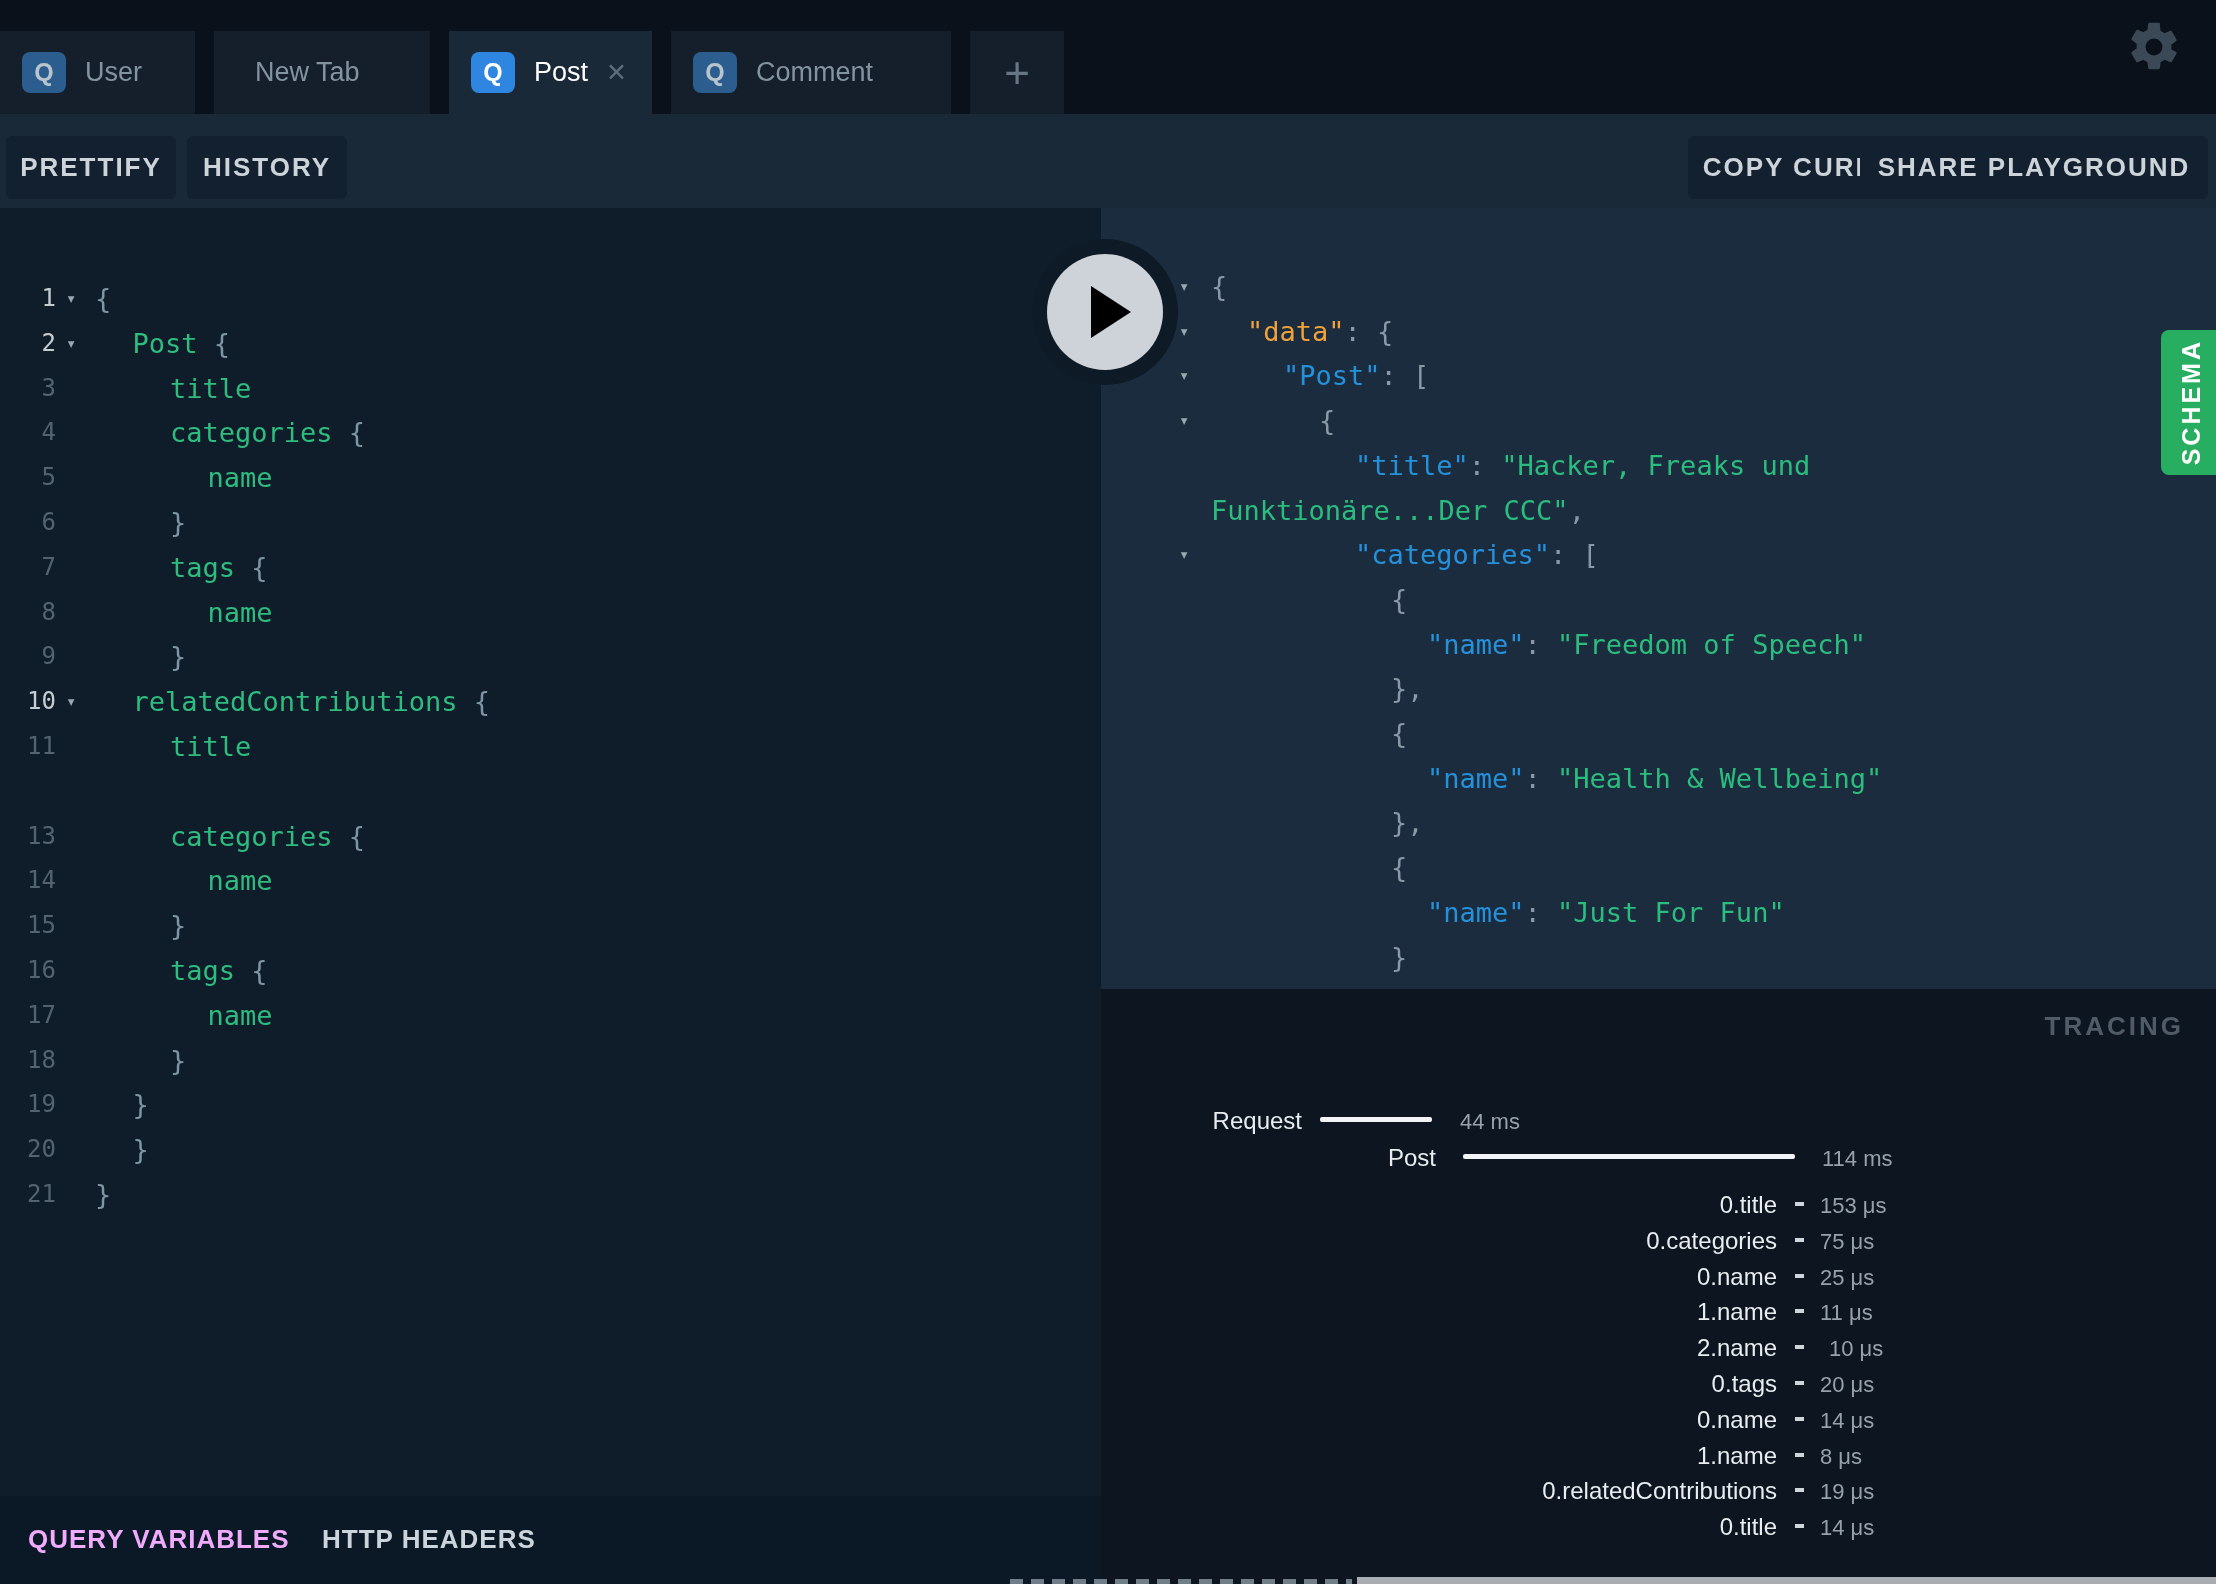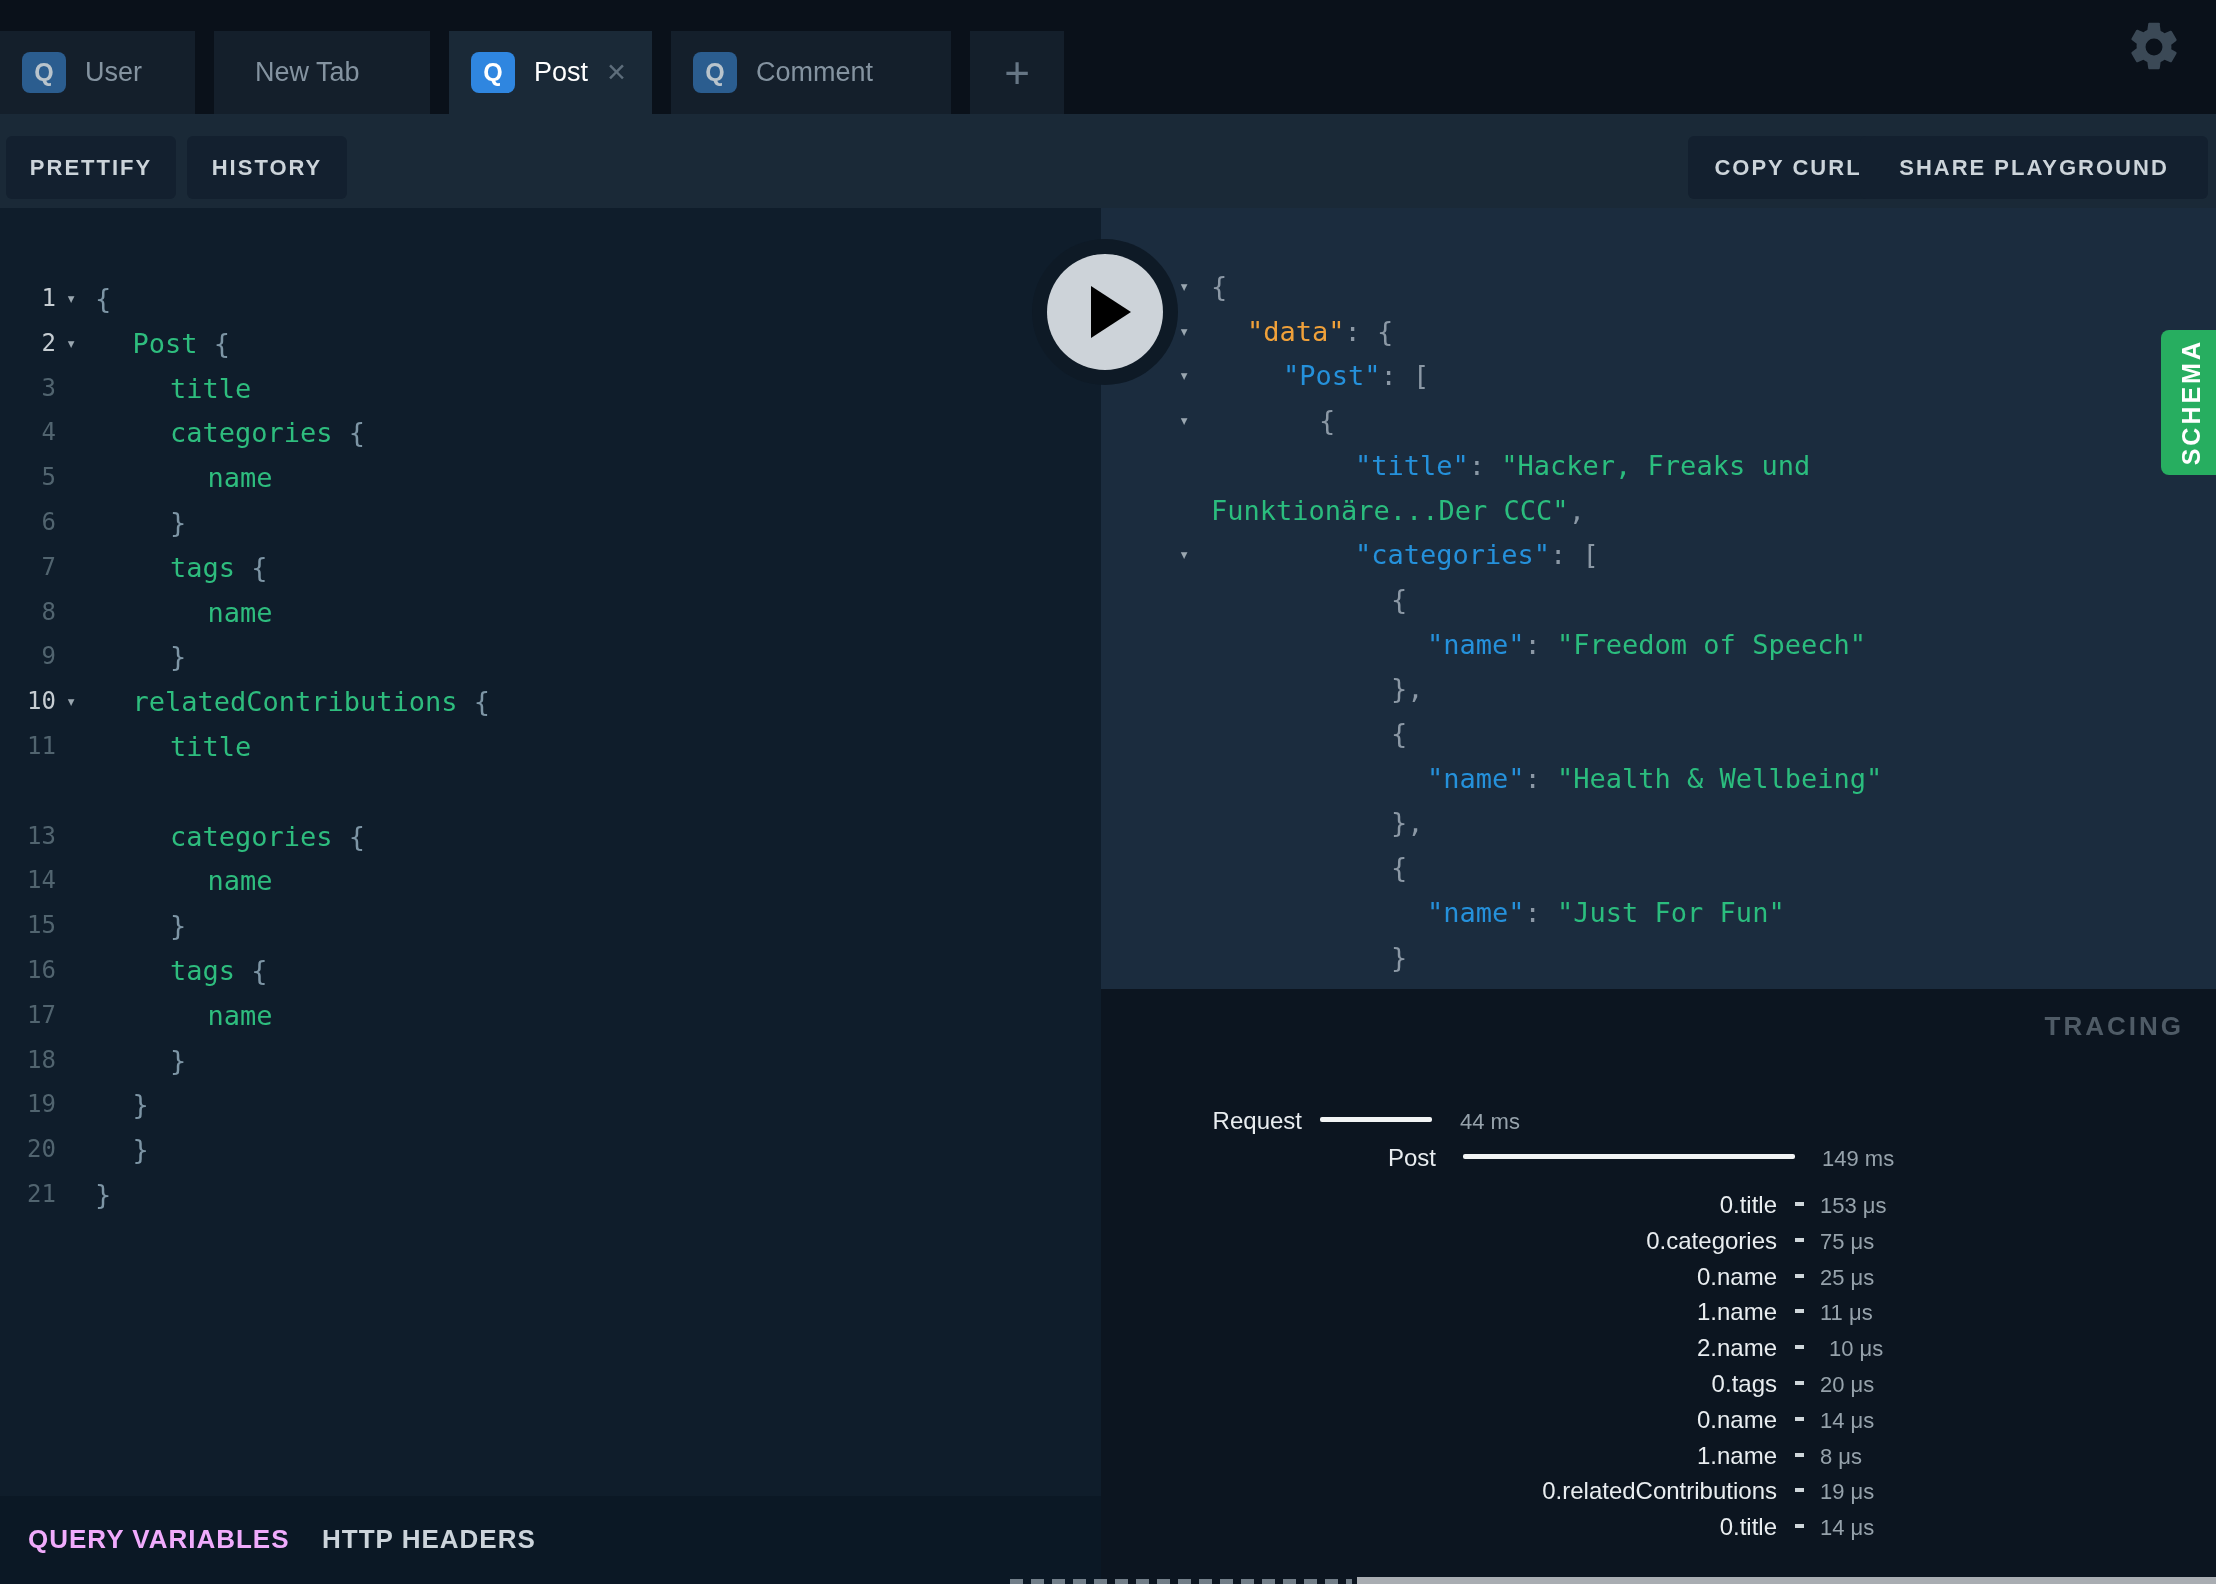--- a/index.html
+++ b/index.html
@@ -21,21 +21,21 @@
   .tab.active .qbadge { background:#2f86e0; color:#ffffff; }
   .tab-label { margin-left:19px; white-space:nowrap; }
   .tab-close { margin-left:18px; color:#5d6d7b; font-size:25px; }
   .plus-glyph { color:#667685; font-size:44px; font-weight:300; line-height:1; }
   .gear { position:absolute; left:2125px; top:18px; width:58px; height:58px; cursor:pointer; }
   .gear svg { width:58px; height:58px; fill:#3b4956; }
 
   
   .toolrow { position:absolute; left:0; top:114px; width:2216px; height:94px; background:#1a2937; }
   .tbtn { position:absolute; top:22px; height:63px; background:#13202f; border-radius:6px;
-          color:#ccd4da; font-size:22px; font-weight:600; letter-spacing:2px;
+          color:#ccd4da; font-size:26px; font-weight:600; letter-spacing:2px;
           display:flex; align-items:center; justify-content:center; cursor:pointer; }
   .urlbar { position:absolute; left:363px; top:22px; width:1267px; height:63px;
             background:#0e1d2b; border-radius:10px; display:flex; align-items:center; }
   .urlbar input { flex:1; background:transparent; border:none; outline:none;
                   color:#c3cdd4; font-size:26px; padding-left:28px;
                   font-family:"Liberation Sans", sans-serif; }
   .reload { color:#5e6e7b; font-size:38px; padding:0 18px 6px 0; cursor:pointer; line-height:1; }
 
   
   .editor-panel   { position:absolute; left:0; top:208px; width:1101px; height:1288px;
@@ -189,21 +189,21 @@
 <div class="tracing-panel" id="tracing">
   <div class="trace-title">TRACING</div>
 <div class="trow" style="top: 118px;">
       <span class="tname" style="right: 914px;">Request</span>
       <span class="tbar" style="left: 219px; width: 112px;"></span>
       <span class="tdur" style="left: 359px;">44 ms</span>
     </div>
     <div class="trow" style="top: 155px;">
       <span class="tname" style="right: 780px;">Post</span>
       <span class="tbar" style="left: 362px; width: 332px;"></span>
-      <span class="tdur" style="left: 721px;">149 ms</span>
+      <span class="tdur" style="left: 721px;">114 ms</span>
     </div>
     <div class="trow" style="top: 202px;">
       <span class="tname" style="right: 439px;">0.title</span>
       <span class="ttick" style="left: 694px;"></span>
       <span class="tdur" style="left: 719px;">153 μs</span>
     </div>
     <div class="trow" style="top: 238px;">
       <span class="tname" style="right: 439px;">0.categories</span>
       <span class="ttick" style="left: 694px;"></span>
       <span class="tdur" style="left: 719px;">75 μs</span>

